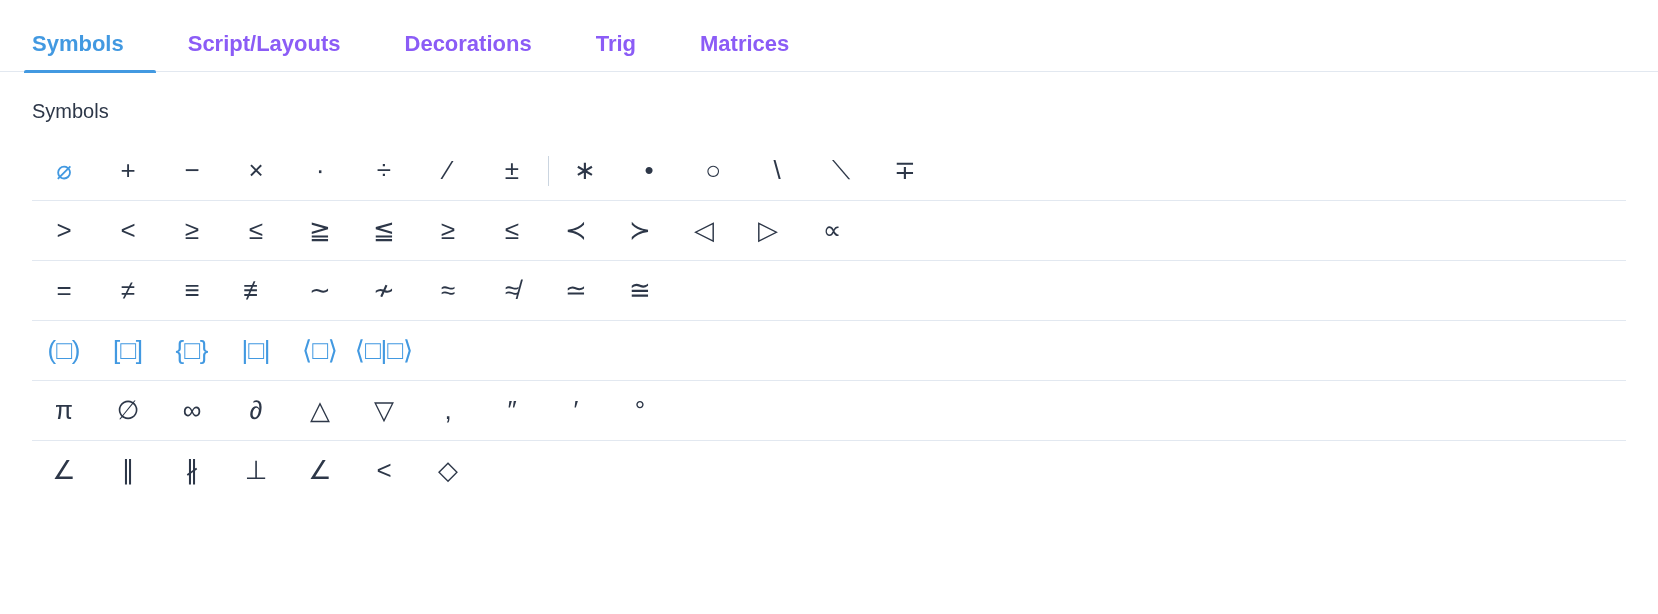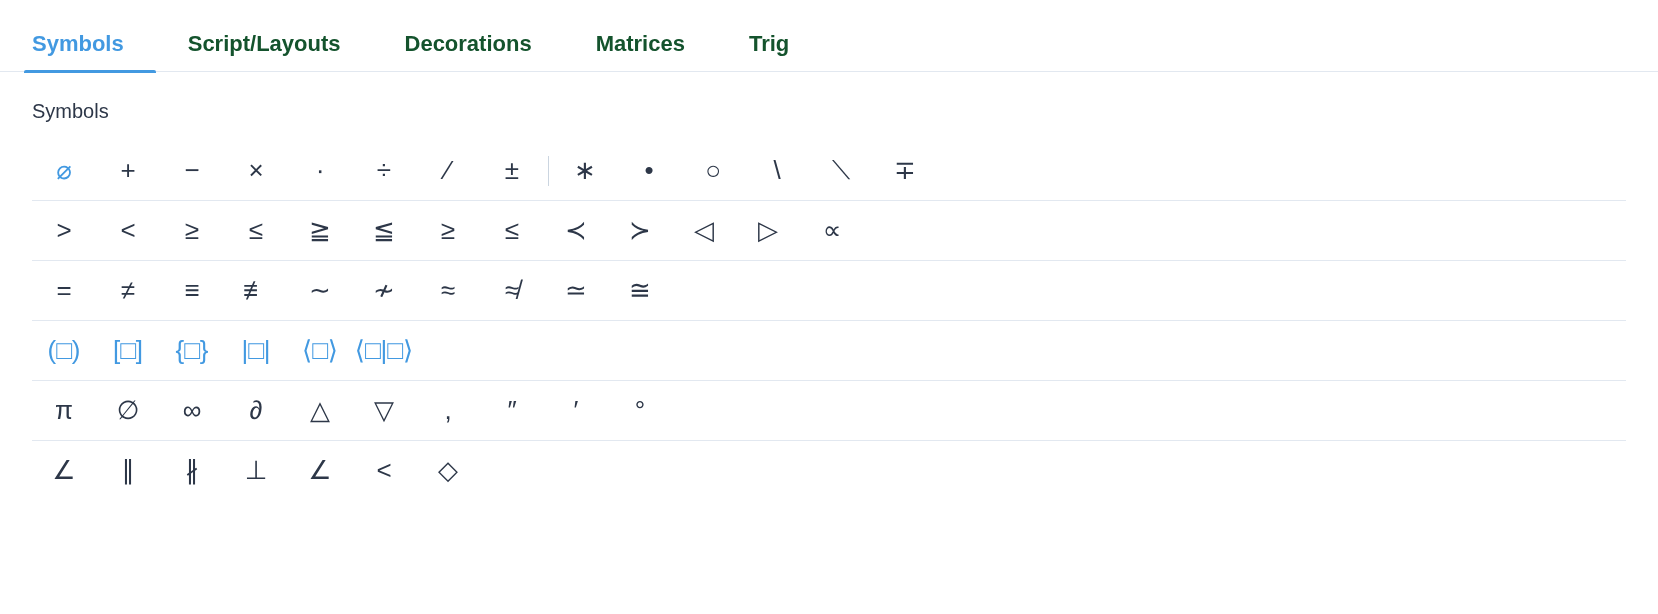--- a/index.html
+++ b/index.html
@@ -15,21 +15,21 @@
     .tab-bar {
       display: flex;
       align-items: flex-end;
       border-bottom: 1.5px solid #e2e8f0;
       padding: 0 24px;
       height: 72px;
     }
     .tab-item {
       font-size: 22px;
       font-weight: 700;
-      color: #14532d;
+      color: #8b5cf6;
       padding: 0 32px 14px 32px;
       cursor: pointer;
       white-space: nowrap;
       position: relative;
     }
     .tab-item:first-child {
       padding-left: 8px;
     }
     .tab-item.active {
       color: #4299e1;
@@ -92,22 +92,22 @@
       flex-shrink: 0;
     }
   </style>
 </head>
 <body>
 
 <div class="tab-bar">
 <div class="tab-item active">Symbols</div>
     <div class="tab-item">Script/Layouts</div>
     <div class="tab-item">Decorations</div>
+    <div class="tab-item">Trig</div>
     <div class="tab-item">Matrices</div>
-    <div class="tab-item">Trig</div>
   </div>
 
 <div class="content">
   <div class="section-title">Symbols</div>
   <div id="symbol-rows">
       <div class="symbol-row">
         <span class="sym blue">⌀</span>
         <span class="sym">+</span>
         <span class="sym">−</span>
         <span class="sym">×</span>

